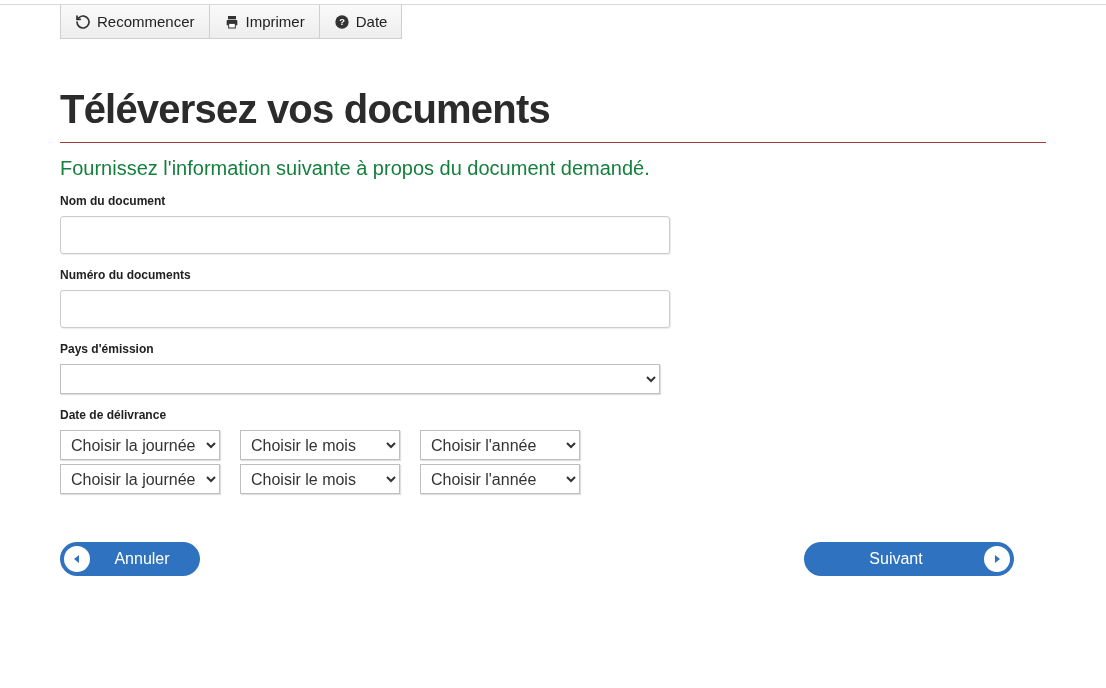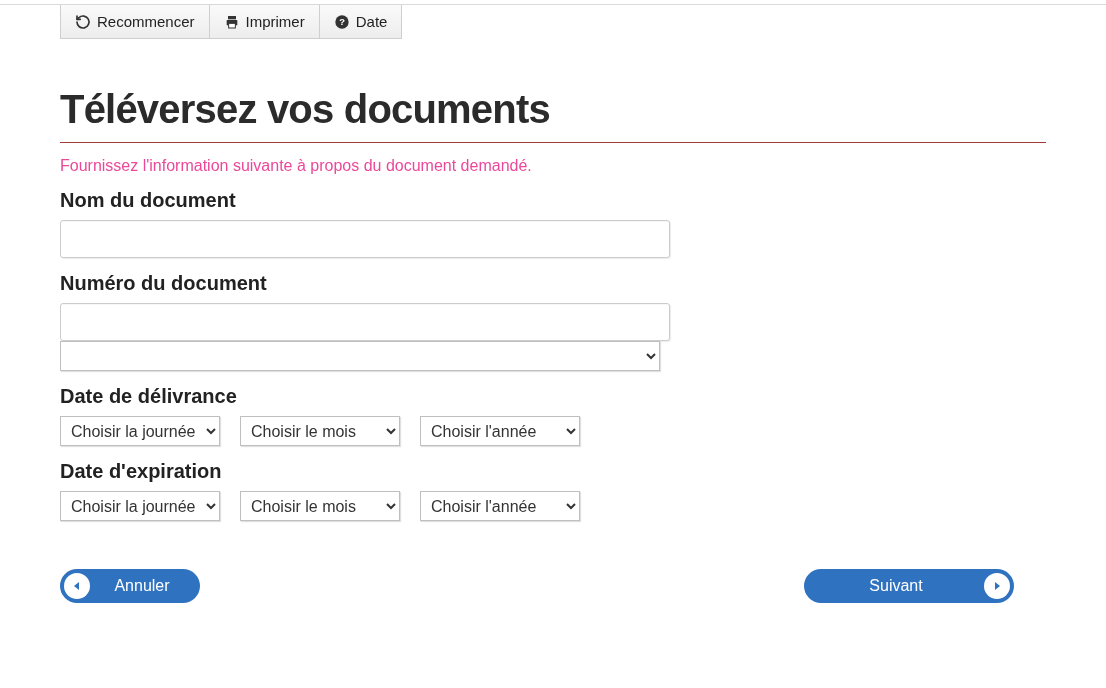--- a/index.html
+++ b/index.html
@@ -43,26 +43,26 @@
       color: #2b2b2b;
       letter-spacing: -0.02em;
       margin-bottom: 10px;
     }
     .rule {
       border: none;
       border-top: 1px solid #a23a3a;
       margin-bottom: 14px;
     }
     .lead {
-      font-size: 16px;
-      color: #ec4899;
+      font-size: 20px;
+      color: #15803d;
       margin-bottom: 6px;
     }
     .label {
-      font-size: 20px;
+      font-size: 12px;
       font-weight: 700;
       color: #222;
       margin-top: 14px;
       margin-bottom: 8px;
       display: block;
     }
     .text-input {
       width: 610px;
       height: 38px;
       border: 1px solid #ccc;
@@ -162,41 +162,41 @@
   </div>
 
   <div class="page">
     <h1>Téléversez vos documents</h1>
     <hr class="rule">
     <p class="lead">Fournissez l'information suivante à propos du document demandé.</p>
 
     <label class="label">Nom du document</label>
     <input type="text" class="text-input" style="">
 
-    <label class="label">Numéro du document</label>
+    <label class="label">Numéro du documents</label>
     <input type="text" class="text-input" style="">
 
+    <label class="label">Pays d'émission</label>
     <select class="select wide">
       <option></option>
     </select>
 
     <label class="label">Date de délivrance</label>
     <div class="date-row">
       <select class="select">
         <option>Choisir la journée</option>
       </select>
       <select class="select">
         <option>Choisir le mois</option>
       </select>
       <select class="select">
         <option>Choisir l'année</option>
       </select>
     </div>
 
-    <label class="label">Date d'expiration</label>
     <div class="date-row">
       <select class="select">
         <option>Choisir la journée</option>
       </select>
       <select class="select">
         <option>Choisir le mois</option>
       </select>
       <select class="select">
         <option>Choisir l'année</option>
       </select>

